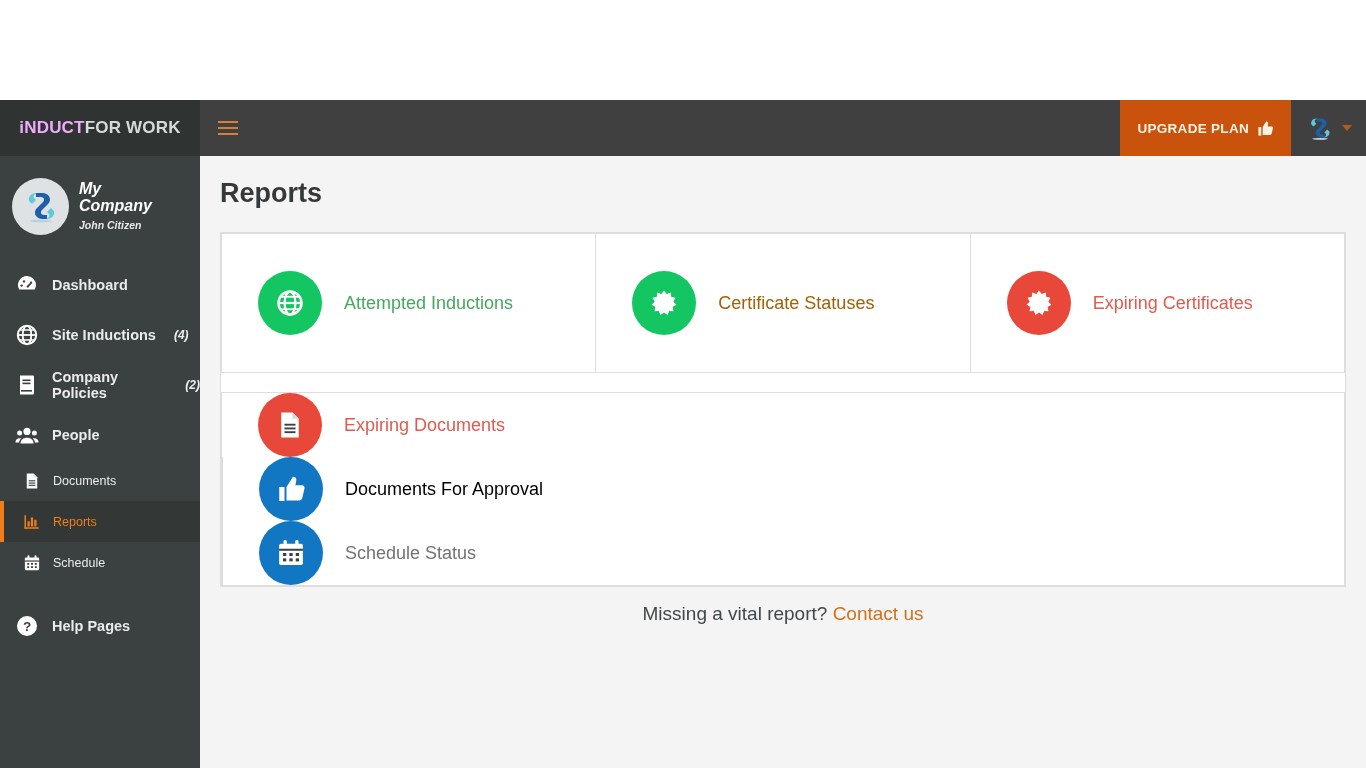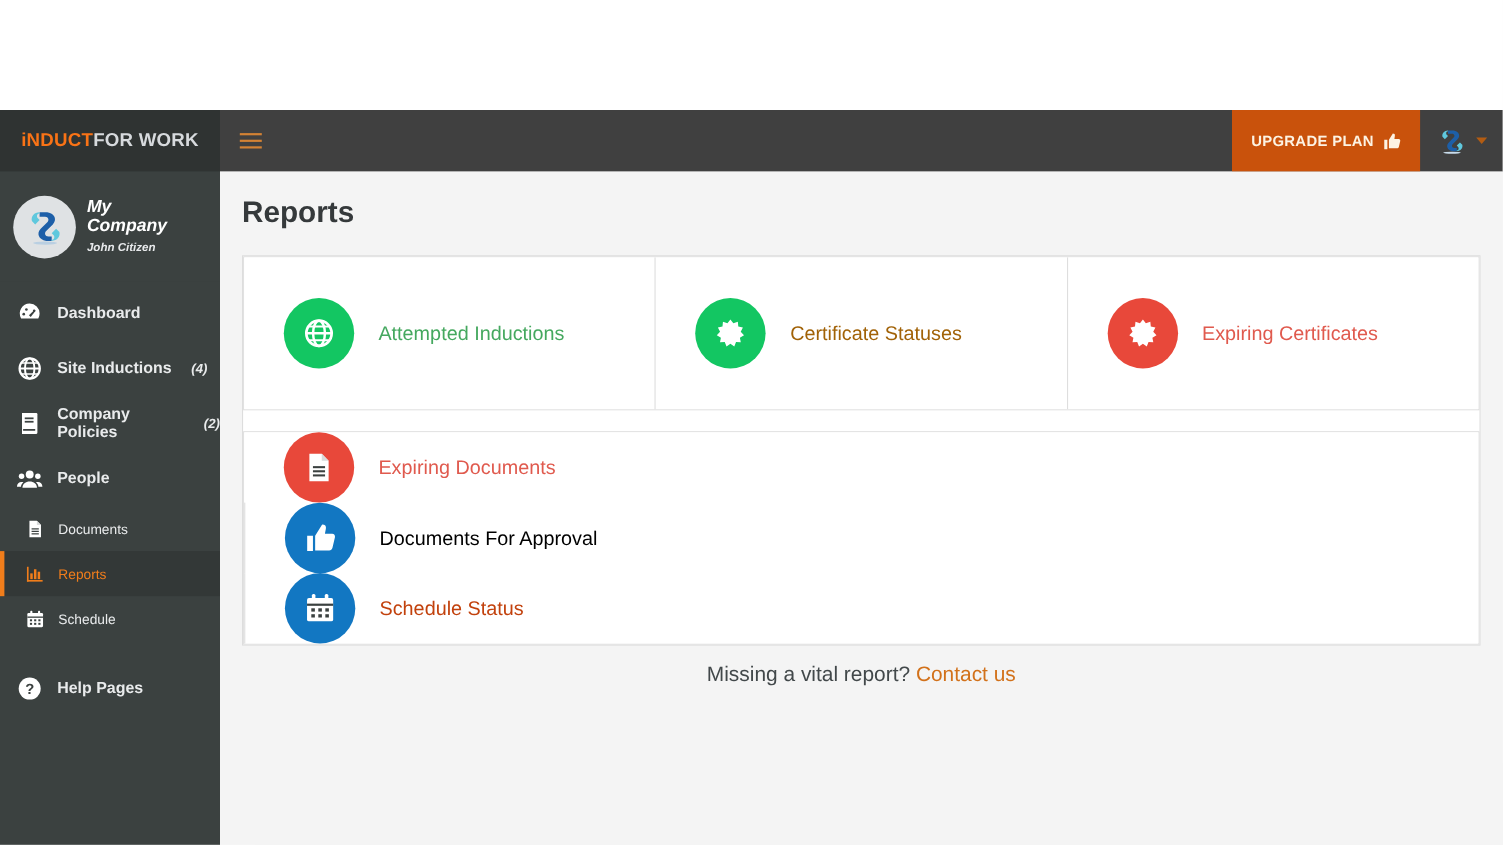--- a/index.html
+++ b/index.html
@@ -32,21 +32,21 @@
     display: flex;
     align-items: center;
     justify-content: center;
   }
   .brand-text {
     font-size: 17px;
     font-weight: bold;
     letter-spacing: .2px;
     white-space: nowrap;
   }
-  .brand-text .b1 { color: #f97316; }
+  .brand-text .b1 { color: #f0abfc; }
   .brand-text .b2 { color: #d7dadd; }
 
   .profile {
     height: 100px;
     display: flex;
     align-items: center;
     padding: 0 12px;
     gap: 10px;
     background: #3b4140;
   }
@@ -467,21 +467,21 @@
               <g fill="#3b4140">
                 <rect x="5.6" y="12" width="2.6" height="2.4"></rect>
                 <rect x="10.7" y="12" width="2.6" height="2.4"></rect>
                 <rect x="15.8" y="12" width="2.6" height="2.4"></rect>
                 <rect x="5.6" y="16.3" width="2.6" height="2.4"></rect>
                 <rect x="10.7" y="16.3" width="2.6" height="2.4"></rect>
                 <rect x="15.8" y="16.3" width="2.6" height="2.4"></rect>
               </g>
                 </svg>
               </span>
-        <span class="card-label" style="color:#c2410c">Schedule Status</span>
+        <span class="card-label" style="color:#737373">Schedule Status</span>
       </div>
           </div>
         </div>
     </section>
 
     <p class="footer-note">
       <span>Missing a vital report?</span>
       <a href="#">Contact us</a>
     </p>
   </main>

